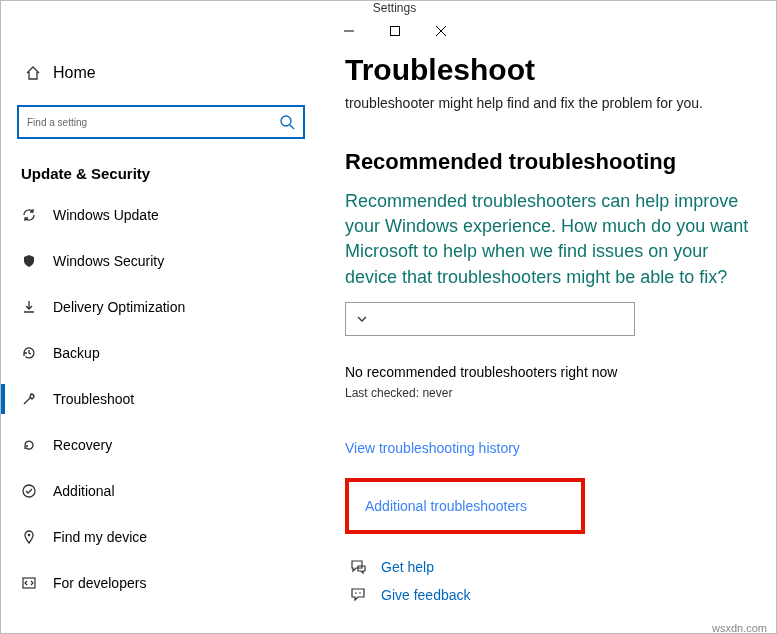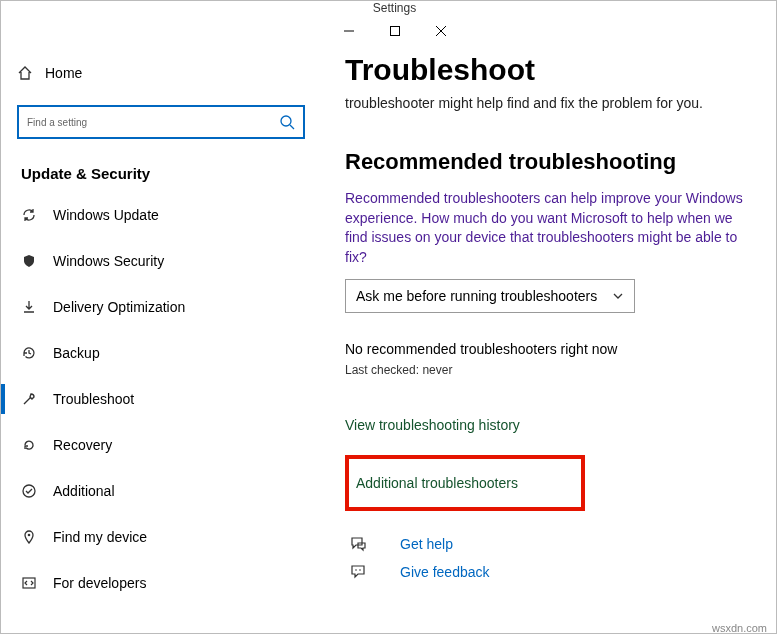--- a/index.html
+++ b/index.html
@@ -47,22 +47,22 @@
   .sidebar {
     width: 320px;
     display: flex;
     flex-direction: column;
     padding-top: 20px;
   }
   .home-row {
     display: flex;
     align-items: center;
     height: 40px;
-    padding-left: 16px;
-    font-size: 14px;
+    padding-left: 24px;
+    font-size: 16px;
     cursor: default;
   }
   .home-row .icon { width: 28px; display:flex; align-items:center; }
   .search-wrap {
     margin: 12px 16px 4px 16px;
   }
   .search-box {
     width: 100%;
     height: 34px;
     border: 2px solid #0067c0;
@@ -121,55 +121,55 @@
     font-size: 14px;
     color:#222;
     margin-bottom: 38px;
   }
   h2.sub-title {
     font-size: 22px;
     font-weight: 600;
     margin-bottom: 14px;
   }
   .body-text {
-    font-size: 14px;
-    color:#4c1d95;
+    font-size: 18px;
+    color:#0f766e;
     margin-bottom: 12px;
     line-height: 1.4;
   }
   .select-box {
     border: 1px solid #999;
     height: 34px;
     width: 290px;
     display:flex;
     align-items:center;
     padding: 0 10px;
     margin-bottom: 28px;
     font-size: 14px;
     justify-content: space-between;
   }
   .status-line { font-size:14px; margin-bottom:6px; }
   .status-sub { font-size:12px; color:#333; margin-bottom: 40px;}
   .link {
-    color:#14532d;
+    color:#3b82f6;
     font-size:14px;
     cursor:pointer;
     margin-bottom: 22px;
     display:inline-block;
   }
   .highlight-box {
     border: 4px solid #e51400;
-    padding: 16px 7px;
+    padding: 16px 16px;
     width: 240px;
     margin-bottom: 24px;
   }
   .help-row {
     display:flex;
     align-items:center;
-    gap:31px;
+    gap:12px;
     margin-bottom:10px;
     padding-left:4px;
   }
   .help-row .hicon { width:20px; display:flex; align-items:center; color:#333; }
   .help-row .hlink { color:#0067c0; font-size:14px; cursor:pointer; }
   .watermark {
     position:absolute;
     bottom:0;
     right:10px;
     font-size:11px;
@@ -309,21 +309,20 @@
     </div>
 
     <div class="main">
       <h1 class="page-title">Troubleshoot</h1>
       <div class="lead-text">troubleshooter might help find and fix the problem for you.</div>
 
       <h2 class="sub-title">Recommended troubleshooting</h2>
       <div class="body-text">Recommended troubleshooters can help improve your Windows experience. How much do you want Microsoft to help when we find issues on your device that troubleshooters might be able to fix?</div>
 
       <div class="select-box">
-        <span>Ask me before running troubleshooters</span>
         <span>
             <svg width="12" height="12" viewBox="0 0 12 12">
               <path d="M2 4l4 4 4-4" fill="none" stroke="#333" stroke-width="1.3"></path>
             </svg>
           </span>
       </div>
 
       <div class="status-line">No recommended troubleshooters right now</div>
       <div class="status-sub">Last checked: never</div>
 

